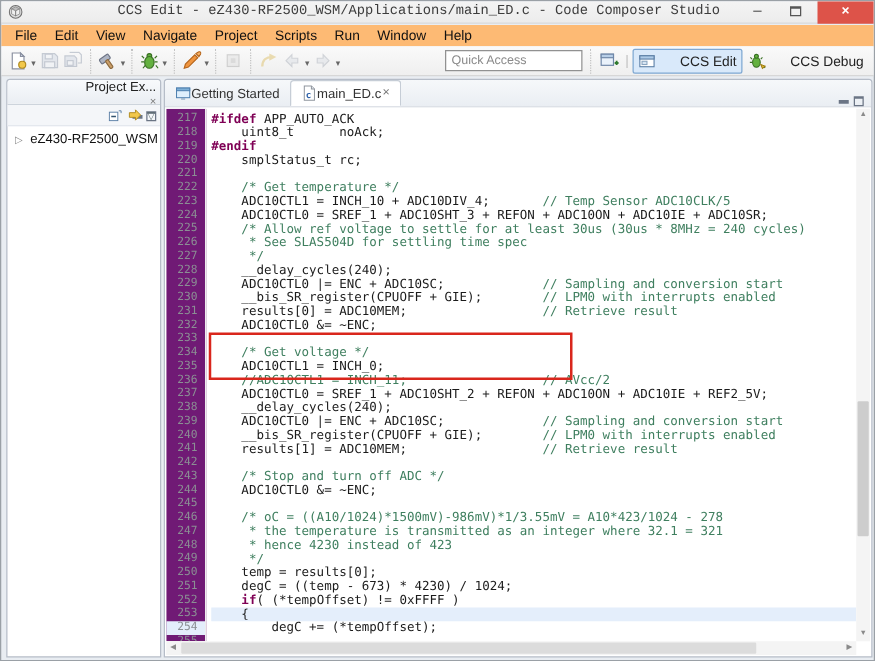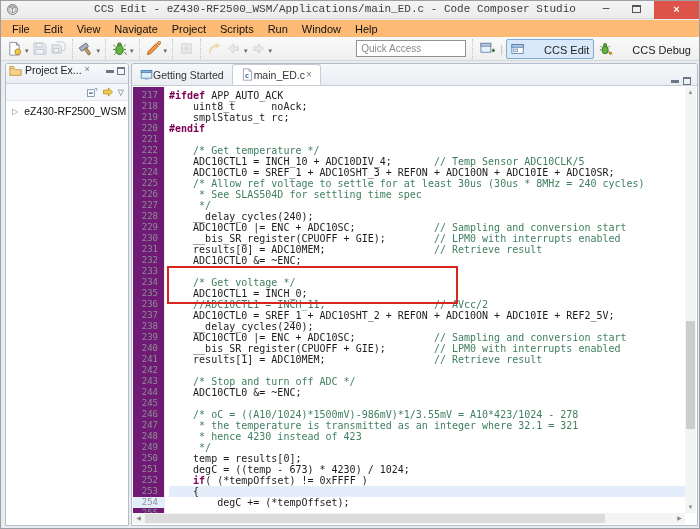--- a/index.html
+++ b/index.html
@@ -39,21 +39,21 @@
   .persp { display:flex; align-items:center; margin:0 3px 0 6px; border-left:1px dotted #c3c3c3; padding-left:5px; }
   .persp-btn { display:flex; align-items:flex-end; gap:19px; padding:2px 4px; border:1px solid transparent; border-radius:2px; white-space:nowrap; }
   .persp-btn.active { background:#d9e9fa; border-color:#7fa8d2; }
   .persp-btn svg { width:14px; height:14px; }
   .vsep { color:#c0c0c0; margin:0 3px; }
   
   .panel { position:absolute; background:#fff; border:1px solid #b6bdc8; border-radius:3px 3px 0 0; }
   
   #explorer { left:4px; top:62px; width:124px; height:463px; }
   .view-head { height:20px; background:linear-gradient(#f8fafc,#eaeef3); border-bottom:1px solid #cdd4dc;
-    display:flex; align-items:flex-start; padding:0 3px; border-radius:3px 3px 0 0; }
+    display:flex; align-items:flex-end; padding:0 3px; border-radius:3px 3px 0 0;flex-direction:column; }
   .view-head svg { width:13px; height:13px; margin-right:3px; }
   .view-tab-label { font-size:10.5px; color:#222; white-space:nowrap; }
   .view-close { color:#777; font-size:9px; margin-left:3px; }
   .view-minmax { margin-left:auto; display:flex; gap:3px; }
   .mini-bar { display:inline-block; width:8px; height:3px; border:1px solid #6b7585; border-width:0 0 3px 0; margin-top:6px; }
   .mini-box { display:inline-block; width:8px; height:8px; border:1px solid #6b7585; border-top-width:2px; margin-top:3px; }
   .view-toolbar { height:17px; display:flex; justify-content:flex-end; align-items:center; gap:4px; padding:0 4px; background:#f4f6f9; border-bottom:1px solid #e4e8ee; }
   .view-toolbar svg { width:12px; height:12px; }
   .view-menu-glyph { font-size:8px; color:#566; }
   .tree-row { display:flex; align-items:center; gap:3px; padding:4px 2px 0 6px; }
@@ -338,22 +338,22 @@
           <div class="ln">250</div>
           <div class="ln">251</div>
           <div class="ln">252</div>
           <div class="ln">253</div>
           <div class="ln cur">254</div>
           <div class="ln">255</div>
         </div>
       <div class="code-text">
           <div class="cl"><span class="tk-d">#ifdef</span><span class="tk-p"> APP_AUTO_ACK</span></div>
           <div class="cl"><span class="tk-p">    uint8_t      noAck;</span></div>
+          <div class="cl"><span class="tk-d">#endif</span></div>
           <div class="cl"><span class="tk-p">    smplStatus_t rc;</span></div>
-          <div class="cl"><span class="tk-d">#endif</span></div>
           <div class="cl"> </div>
           <div class="cl"><span class="tk-m">    /* Get temperature */</span></div>
           <div class="cl"><span class="tk-p">    ADC10CTL1 = INCH_10 + ADC10DIV_4;       </span><span class="tk-m">// Temp Sensor ADC10CLK/5</span></div>
           <div class="cl"><span class="tk-p">    ADC10CTL0 = SREF_1 + ADC10SHT_3 + REFON + ADC10ON + ADC10IE + ADC10SR;</span></div>
           <div class="cl"><span class="tk-m">    /* Allow ref voltage to settle for at least 30us (30us * 8MHz = 240 cycles)</span></div>
           <div class="cl"><span class="tk-m">     * See SLAS504D for settling time spec</span></div>
           <div class="cl"><span class="tk-m">     */</span></div>
           <div class="cl"><span class="tk-p">    __delay_cycles(240);</span></div>
           <div class="cl"><span class="tk-p">    ADC10CTL0 |= ENC + ADC10SC;             </span><span class="tk-m">// Sampling and conversion start</span></div>
           <div class="cl"><span class="tk-p">    __bis_SR_register(CPUOFF + GIE);        </span><span class="tk-m">// LPM0 with interrupts enabled</span></div>

